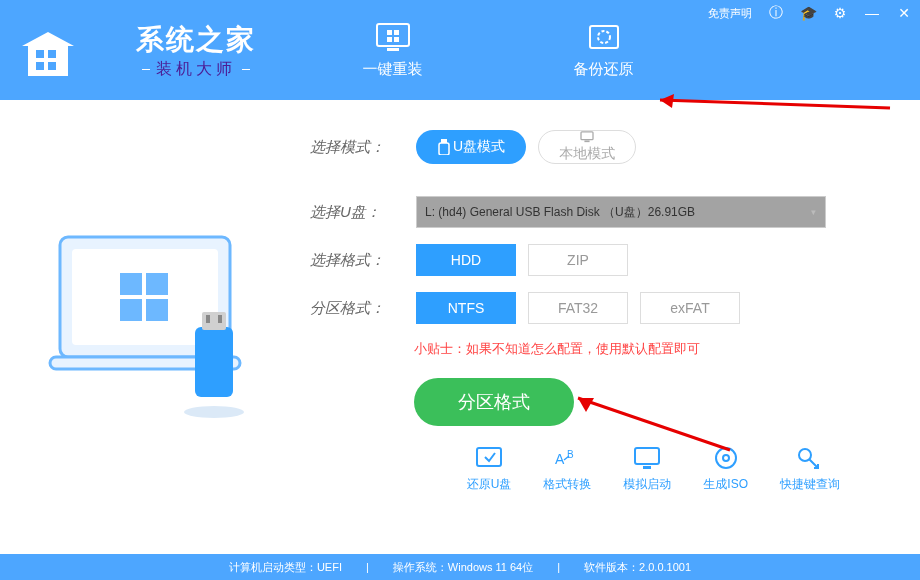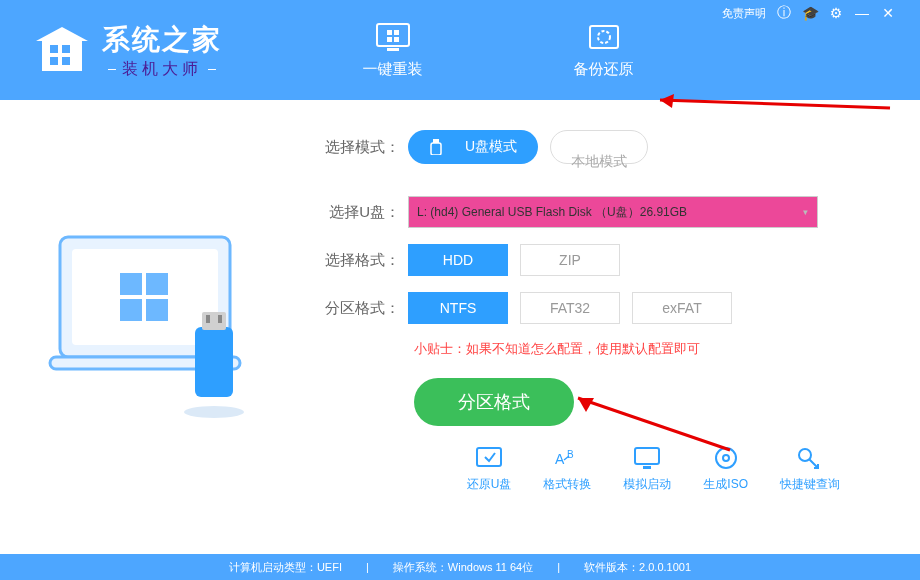--- a/index.html
+++ b/index.html
@@ -1,41 +1,41 @@
 <!DOCTYPE html>
 <html><head>
   <meta charset="utf-8">
   <style>
     * { margin: 0; padding: 0; box-sizing: border-box; font-family: "Microsoft YaHei", sans-serif; }
     body { width: 920px; height: 580px; background: #f0f0f0; overflow: hidden; }
     .window { width: 920px; height: 580px; background: white; display: flex; flex-direction: column; }
     .header { height: 100px; background: #4da6ff; display: flex; align-items: center; position: relative; }
-    .logo-area { display: flex; align-items: center; padding-left: 32px; width: 310px; }
+    .logo-area { display: flex; align-items: flex-end; padding-left: 18px; width: 310px; gap: 48px; }
     .logo-icon { width: 60px; height: 50px; }
     .logo-text { margin-left: 10px; }
     .logo-title { color: white; font-size: 28px; font-weight: bold; letter-spacing: 2px; }
     .logo-sub { color: #4c1d95; font-size: 16px; letter-spacing: 4px; display: flex; align-items: center; }
     .logo-sub::before, .logo-sub::after { content: ""; flex: 1; height: 1px; background: white; margin: 0 6px; }
     .tabs { display: flex; height: 100%; gap: 46px; }
     .tab { width: 165px; display: flex; flex-direction: column; align-items: center; justify-content: center; cursor: pointer; color: white; }
     .tab.active { background: #1e90ff; }
     .tab-icon { width: 40px; height: 32px; margin-bottom: 6px; display: flex; align-items: center; justify-content: center; }
     .tab-label { font-size: 15px; }
-    .win-controls { position: absolute; top: 4px; right: 24px; display: flex; align-items: center; gap: 10px; }
+    .win-controls { position: absolute; top: 4px; right: 8px; display: flex; align-items: center; gap: 16px; }
     .win-link { color: white; font-size: 11px; cursor: pointer; }
     .win-icon { color: white; cursor: pointer; font-size: 14px; width: 16px; text-align: center; }
     .content { flex: 1; display: flex; background: white; }
     .illustration { width: 310px; display: flex; align-items: center; justify-content: center; }
     .form-area { flex: 1; padding: 30px 40px 10px 0; }
     .row { display: flex; align-items: center; margin-bottom: 16px; }
-    .row-label { width: 90px; color: #666; font-size: 15px; text-align: right; margin-right: 8px; }
-    .pill-btn { height: 34px; padding: 0 20px; border-radius: 17px; display: inline-flex; align-items: center; gap: 22px; font-size: 14px; cursor: pointer; border: 1px solid transparent; }
+    .row-label { width: 90px; color: #666; font-size: 15px; margin-right: 16px; font-style: italic; }
+    .pill-btn { height: 34px; padding: 0 20px; border-radius: 17px; display: inline-flex; align-items: center; gap: 2px; font-size: 14px; cursor: pointer; border: 1px solid transparent; }
     .pill-blue { background: #2e9fff; color: white; }
     .pill-gray { background: white; color: #aaa; border-color: #ddd; margin-left: 12px; flex-direction: column; }
-    .sel { height: 32px; width: 410px; border: 1px solid #ccc; padding: 0 24px 0 8px; font-size: 12px; font-family: monospace; color: #333; display: flex; align-items: center; position: relative; cursor: pointer; background: #ec4899; }
+    .sel { height: 32px; width: 410px; border: 1px solid #ccc; padding: 0 24px 0 8px; font-size: 12px; font-family: monospace; color: #333; display: flex; align-items: center; position: relative; cursor: pointer; background: #a3a3a3; }
     .sel::after { content: "▾"; position: absolute; right: 8px; color: #bbb; }
     .opt-btn { width: 100px; height: 32px; display: inline-flex; align-items: center; justify-content: center; font-size: 14px; cursor: pointer; margin-right: 12px; border: 1px solid #ddd; color: #999; background: white; }
     .opt-btn.active { background: #2e9fff; color: white; border-color: #2e9fff; }
     .tip { color: #f44; font-size: 13px; margin-left: 104px; margin-top: 4px; margin-bottom: 20px; }
     .start-btn { width: 160px; height: 48px; background: #3bbf5a; color: white; border: none; border-radius: 24px; font-size: 18px; cursor: pointer; margin-left: 104px; }
     .footer-tools { display: flex; justify-content: flex-end; gap: 32px; padding: 20px 40px 10px; }
     .tool { display: flex; flex-direction: column; align-items: center; gap: 6px; cursor: pointer; color: #2e9fff; font-size: 12px; }
     .tool-icon { width: 28px; height: 24px; }
     .statusbar { height: 26px; background: #4da6ff; color: white; font-size: 11px; display: flex; align-items: center; padding: 0 14px; justify-content: center; gap: 24px; }
     .arrow { position: absolute; pointer-events: none; }

